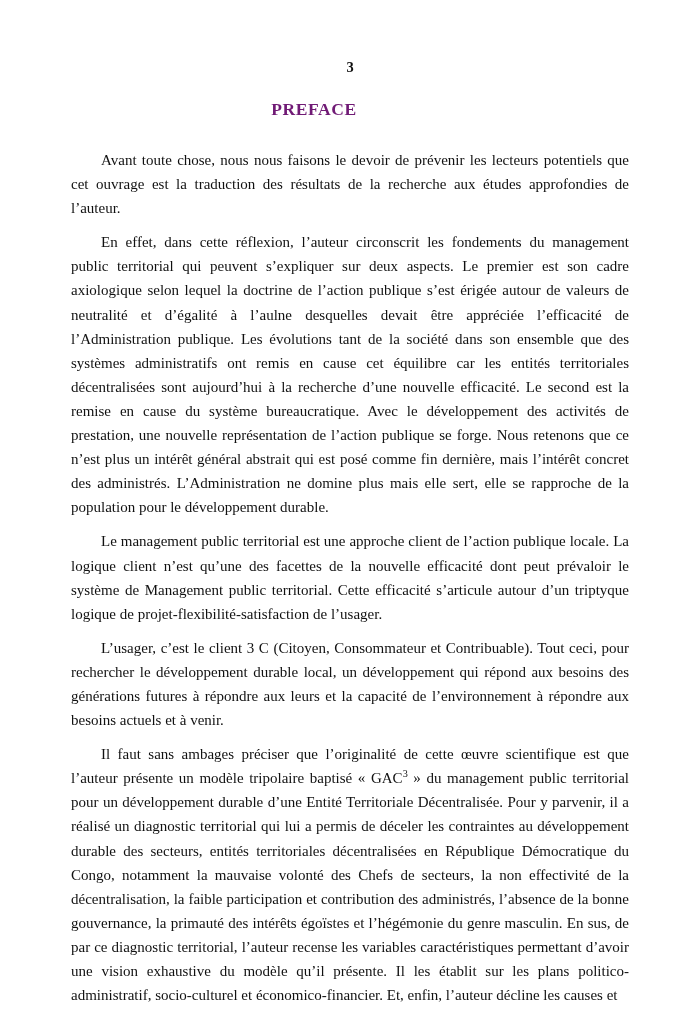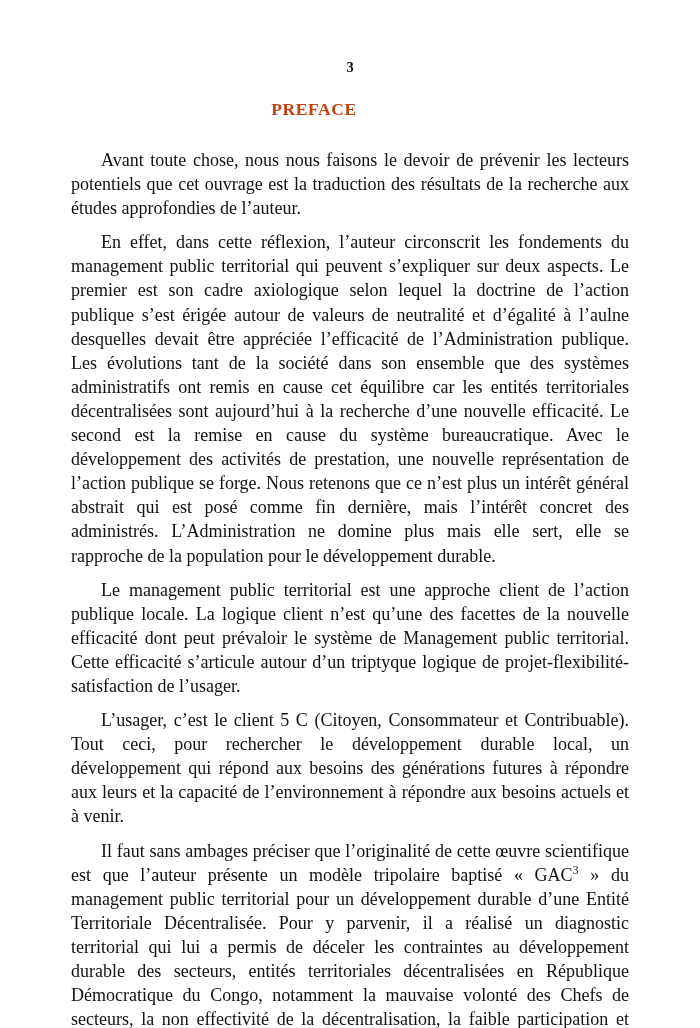--- a/index.html
+++ b/index.html
@@ -33,31 +33,31 @@
   .doc-title {
     position: absolute;
     top: 86px;
     left: 0;
     width: 628px;
     text-align: center;
     font-size: 17.5px;
     line-height: 22px;
     font-weight: 700;
     letter-spacing: 0.6px;
-    color: #c2410c;
+    color: #701a75;
   }
   .body-text {
     position: absolute;
     top: 148px;
     left: 71px;
     width: 558px;
   }
   .para {
     margin: 0 0 10px 0;
-    font-size: 18px;
+    font-size: 15px;
     line-height: 24.1px;
     text-align: justify;
     text-justify: inter-word;
     text-indent: 30px;
     hyphens: auto;
     -webkit-hyphens: auto;
     color: #111111;
   }
   .para:last-child {
     margin-bottom: 11px;
@@ -74,17 +74,17 @@
 <div class="page">
 
   <div class="page-number">3</div>
 
   <h1 class="doc-title">PREFACE</h1>
 
   <div class="body-text">
     <p class="para">Avant toute chose, nous nous faisons le devoir de prévenir les lecteurs potentiels que cet ouvrage est la traduction des résultats de la recherche aux études approfondies de l’auteur.</p>
     <p class="para">En effet, dans cette réflexion, l’auteur circonscrit les fondements du management public territorial qui peuvent s’expliquer sur deux aspects. Le premier est son cadre axiologique selon lequel la doctrine de l’action publique s’est érigée autour de valeurs de neutralité et d’égalité à l’aulne desquelles devait être appréciée l’efficacité de l’Administration publique. Les évolutions tant de la société dans son ensemble que des systèmes administratifs ont remis en cause cet équilibre car les entités territoriales décentralisées sont aujourd’hui à la recherche d’une nouvelle efficacité. Le second est la remise en cause du système bureaucratique. Avec le développement des activités de prestation, une nouvelle représentation de l’action publique se forge. Nous retenons que ce n’est plus un intérêt général abstrait qui est posé comme fin dernière, mais l’intérêt concret des administrés. L’Administration ne domine plus mais elle sert, elle se rapproche de la population pour le développement durable.</p>
     <p class="para">Le management public territorial est une approche client de l’action publique locale. La logique client n’est qu’une des facettes de la nouvelle efficacité dont peut prévaloir le système de Management public territorial. Cette efficacité s’articule autour d’un triptyque logique de projet-flexibilité-satisfaction de l’usager.</p>
-    <p class="para">L’usager, c’est le client 5 C (Citoyen, Consommateur et Contribuable). Tout ceci, pour rechercher le développement durable local, un développement qui répond aux besoins des générations futures à répondre aux leurs et la capacité de l’environnement à répondre aux besoins actuels et à venir.</p>
+    <p class="para">L’usager, c’est le client 3 C (Citoyen, Consommateur et Contribuable). Tout ceci, pour rechercher le développement durable local, un développement qui répond aux besoins des générations futures à répondre aux leurs et la capacité de l’environnement à répondre aux besoins actuels et à venir.</p>
     <p class="para">Il faut sans ambages préciser que l’originalité de cette œuvre scientifique est que l’auteur présente un modèle tripolaire baptisé « GAC<sup>3</sup> » du management public territorial pour un développement durable d’une Entité Territoriale Décentralisée. Pour y parvenir, il a réalisé un diagnostic territorial qui lui a permis de déceler les contraintes au développement durable des secteurs, entités territoriales décentralisées en République Démocratique du Congo, notamment la mauvaise volonté des Chefs de secteurs, la non effectivité de la décentralisation, la faible participation et contribution des administrés, l’absence de la bonne gouvernance, la primauté des intérêts égoïstes et l’hégémonie du genre masculin. En sus, de par ce diagnostic territorial, l’auteur recense les variables caractéristiques permettant d’avoir une vision exhaustive du modèle qu’il présente. Il les établit sur les plans politico-administratif, socio-culturel et économico-financier. Et, enfin, l’auteur décline les causes et</p>
   </div>
 
 </div>
 
 </body></html>

